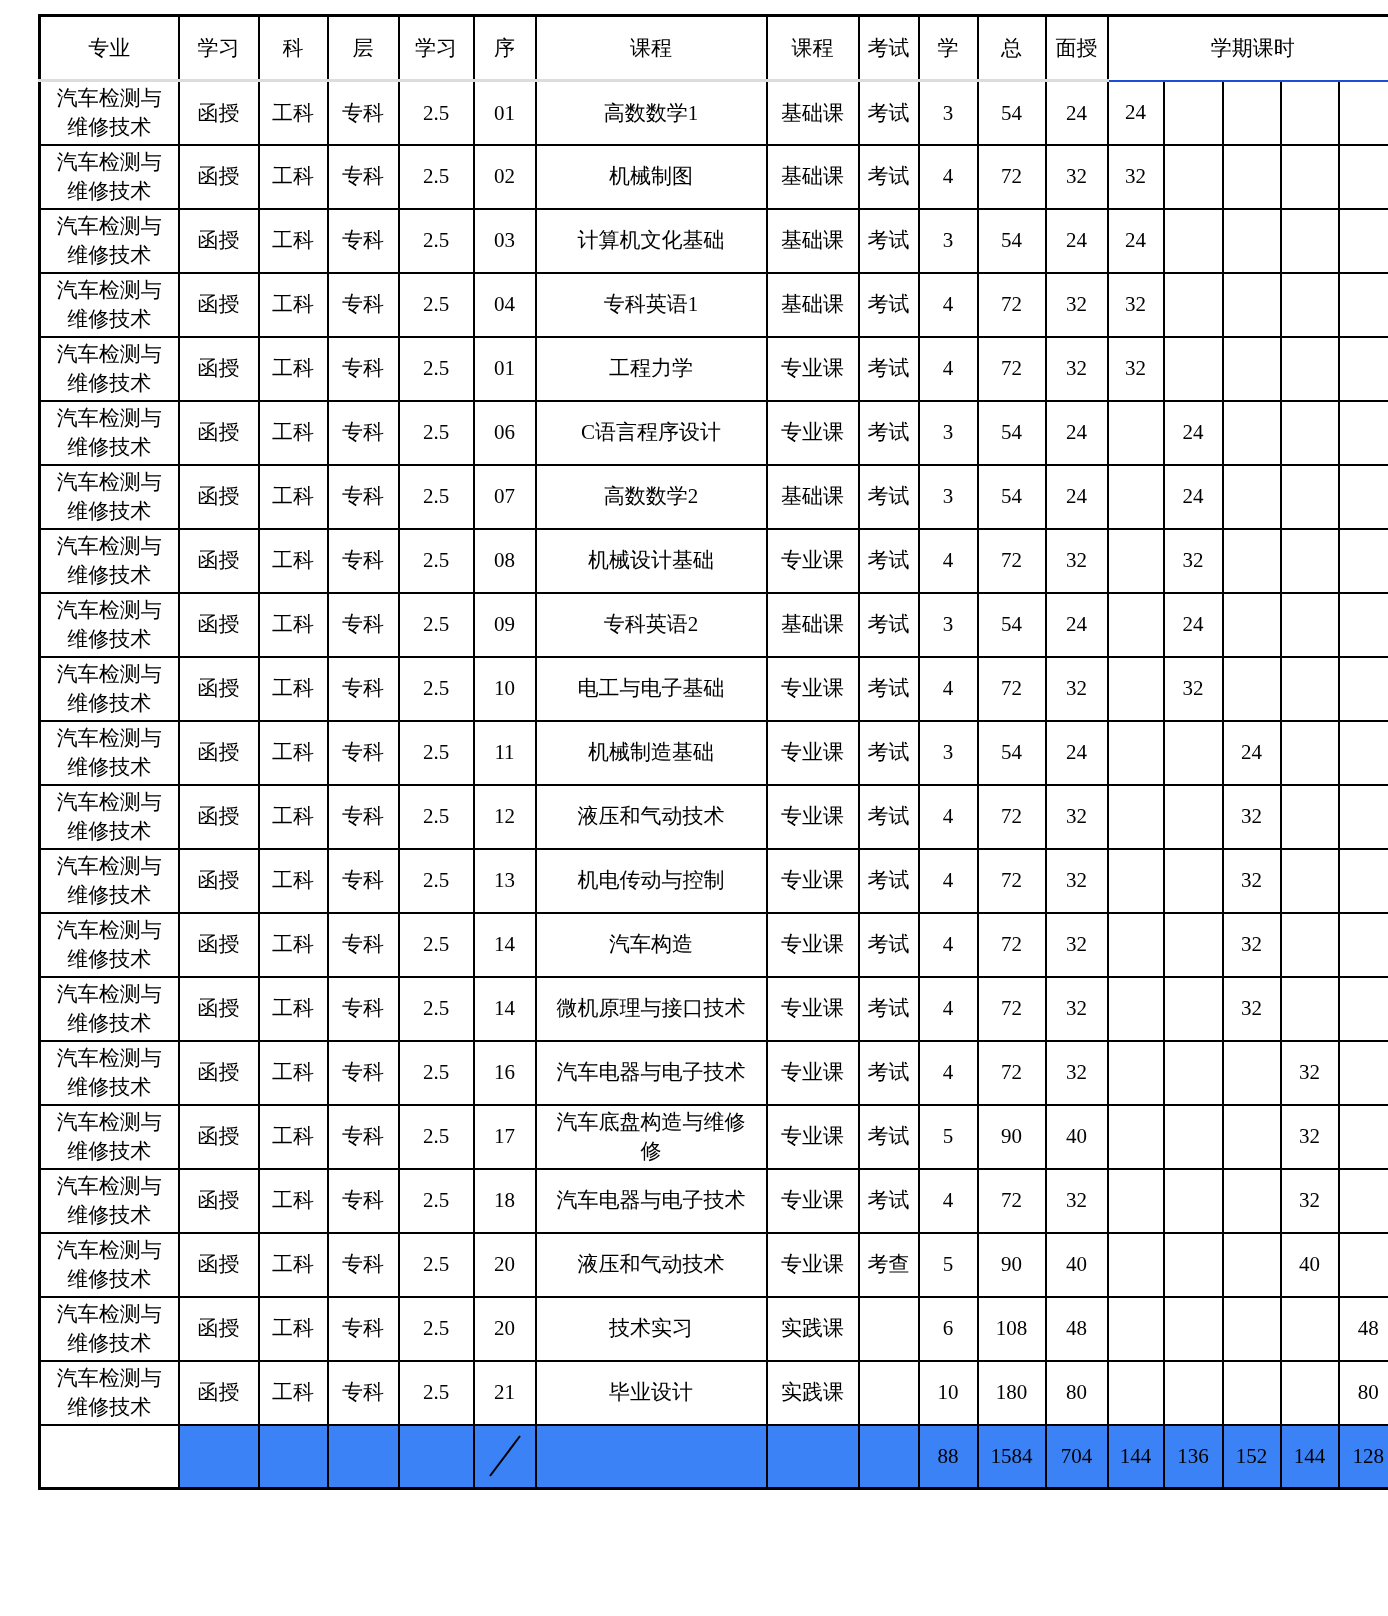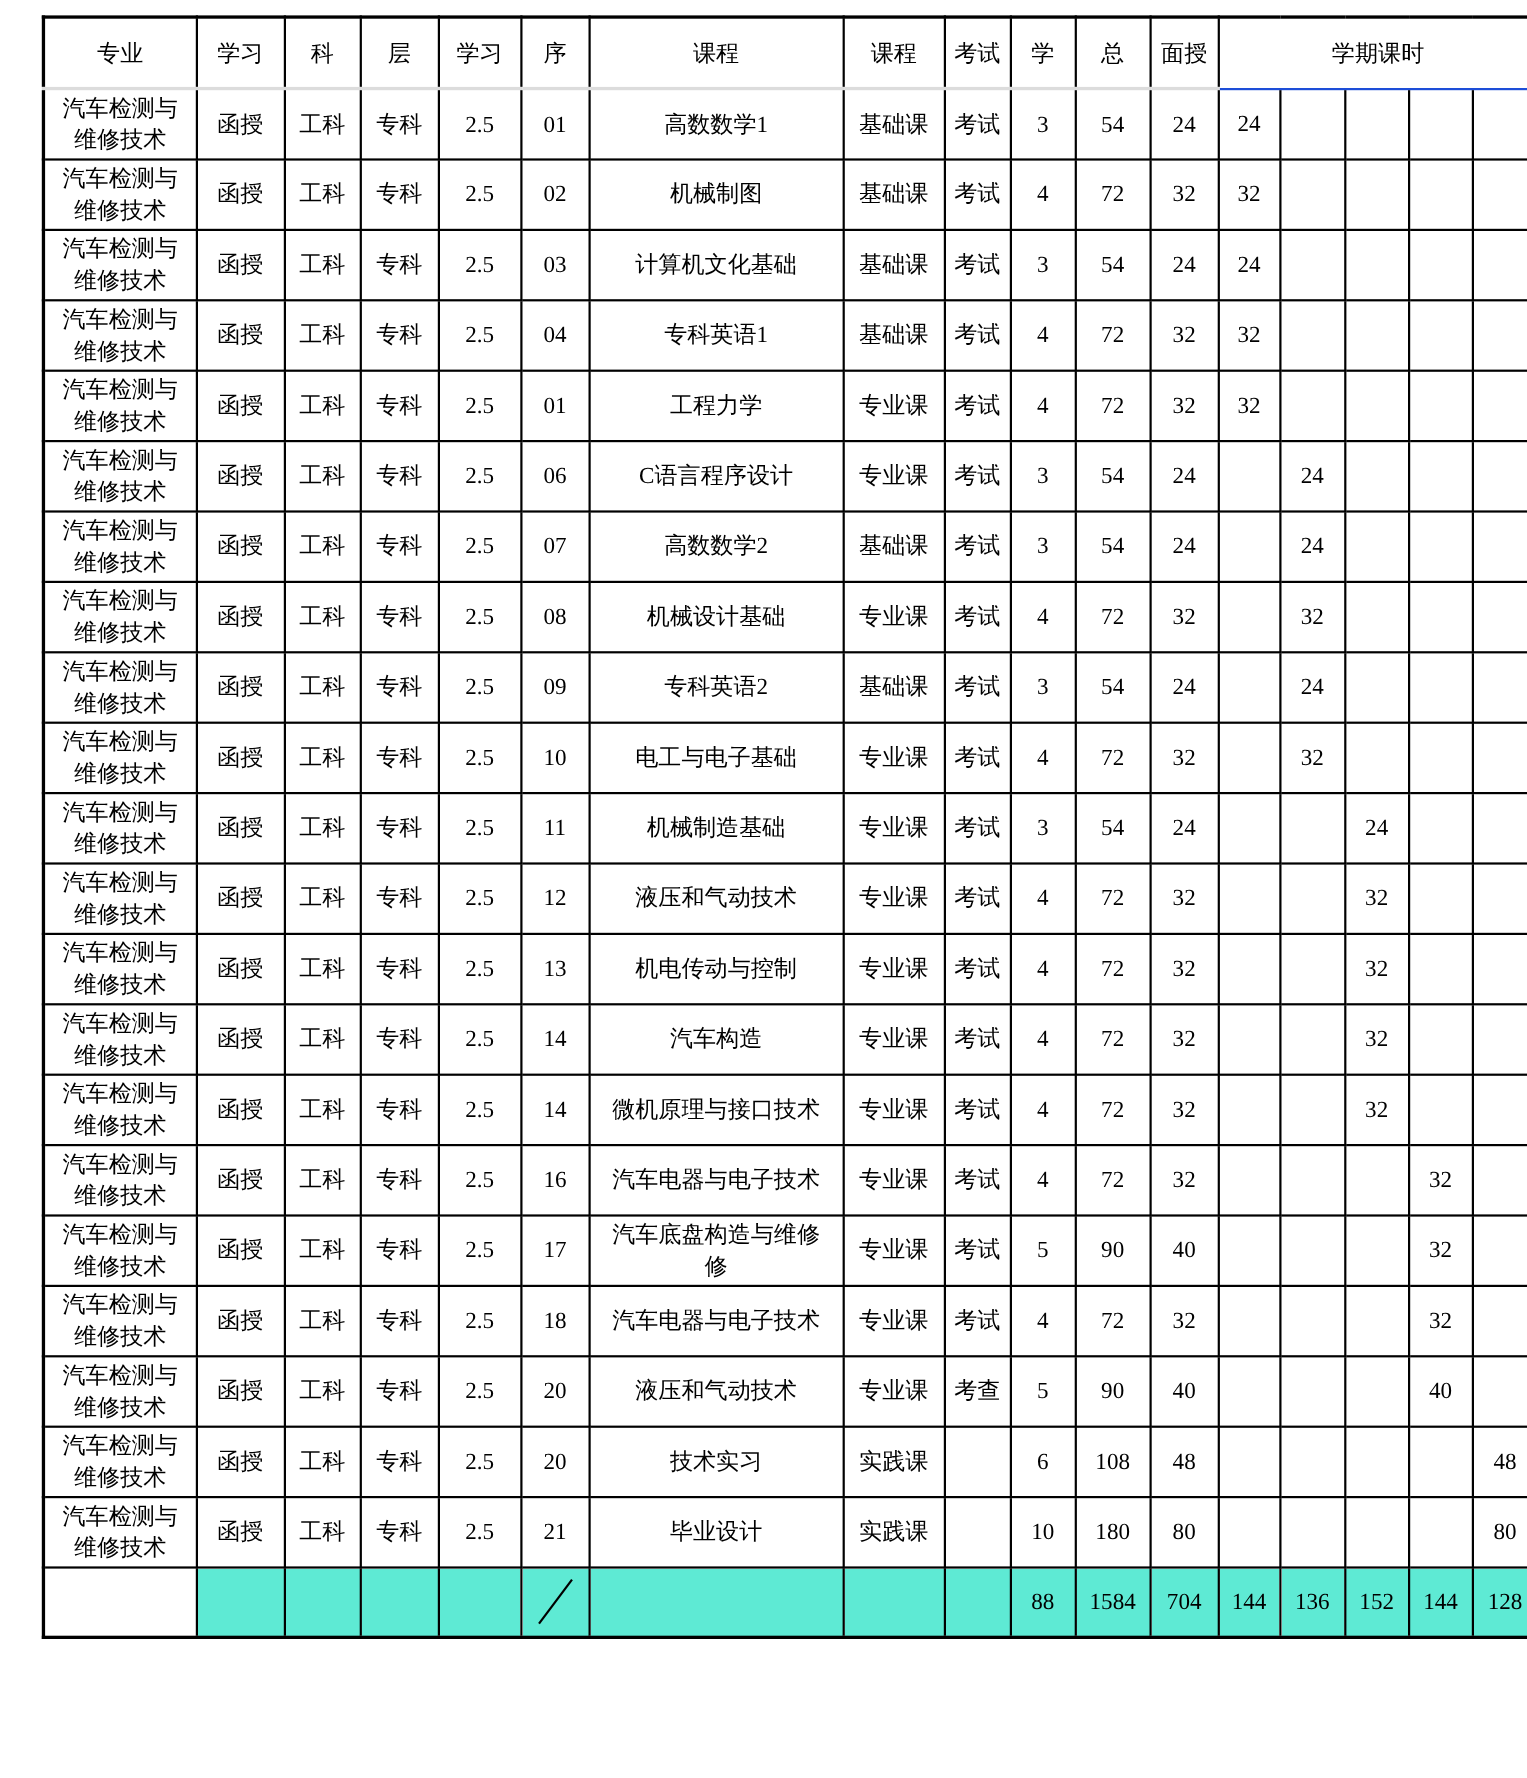--- a/index.html
+++ b/index.html
@@ -32,21 +32,21 @@
     padding: 0 3px;
     overflow: hidden;
     line-height: 1.35;
   }
   thead tr.h1 th { height: 62px; border-bottom: 3px solid #dcdcdc; }
   thead tr.h2 th { height: 58px; border-top: 3px solid #dcdcdc; }
   thead tr.h1 th.sem-span { border-bottom: 2px solid #1d4ed8; }
   thead tr.h2 th.sem-num  { border-top: 2px solid #000000; }
   tbody tr { height: 64px; }
   tfoot tr { height: 64px; }
-  tfoot td { background: #5eead4; }
+  tfoot td { background: #3b82f6; }
   tfoot td.no-fill { background: #ffffff; }
   .pre { white-space: pre-line; }
   .slash-svg { display: block; margin: 0 auto; }
 </style>
 </head>
 <body>
 
 <div class="table-wrap">
   <table>
     <colgroup>

